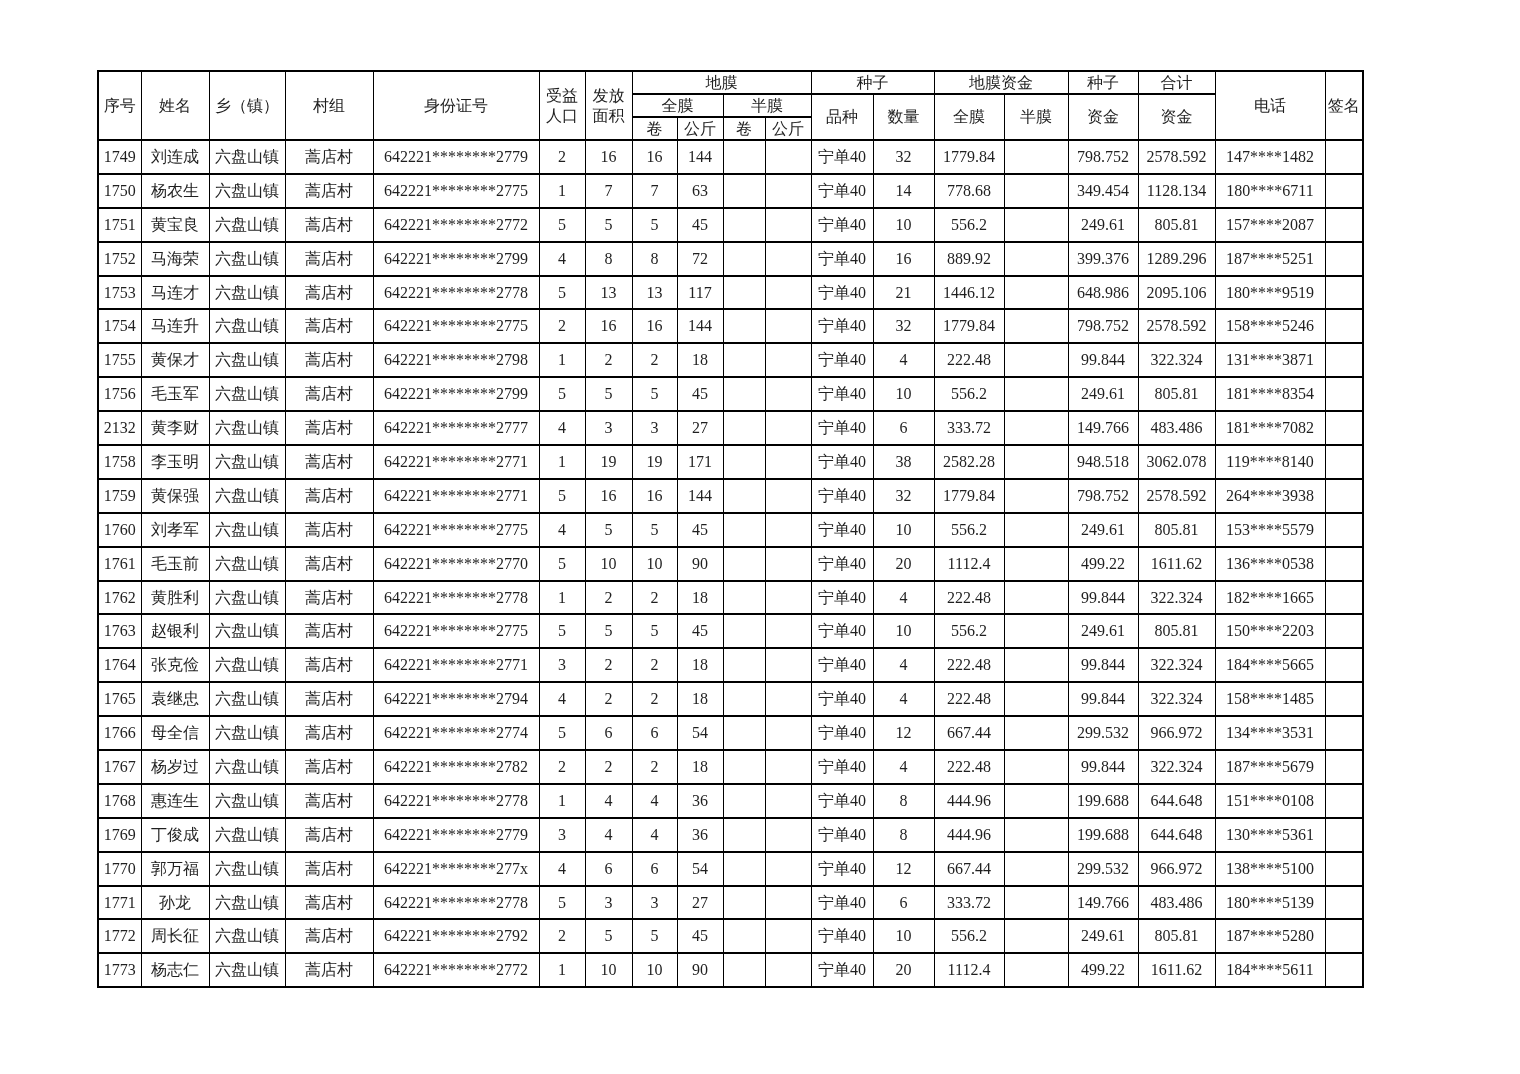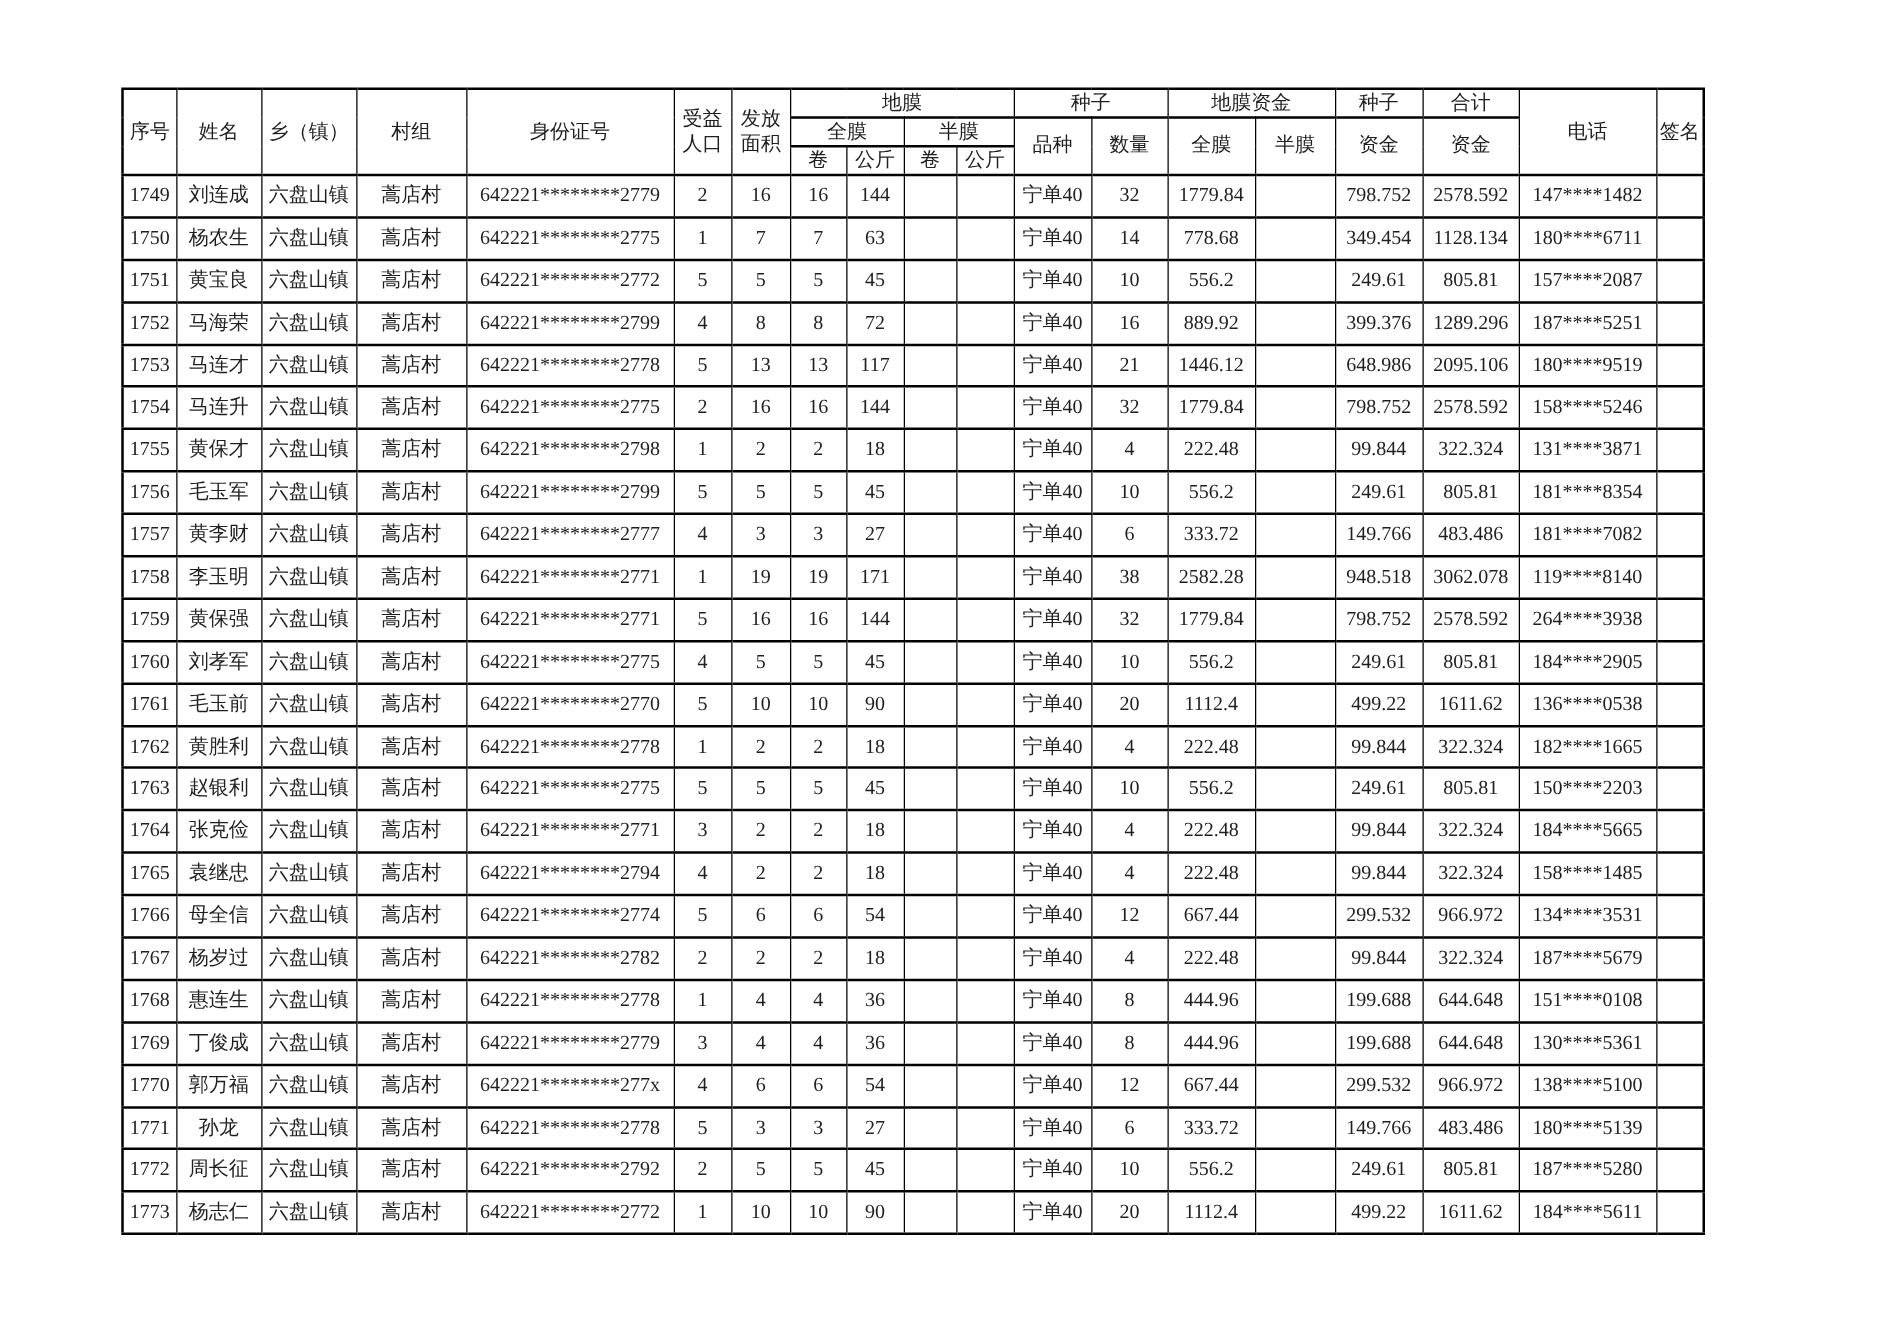--- a/index.html
+++ b/index.html
@@ -275,21 +275,21 @@
       <td>宁单40</td>
       <td>10</td>
       <td>556.2</td>
       <td></td>
       <td>249.61</td>
       <td>805.81</td>
       <td>181****8354</td>
       <td></td>
     </tr>
         <tr>
-      <td>1757</td>
+      <td>2132</td>
       <td>黄李财</td>
       <td>六盘山镇</td>
       <td>蒿店村</td>
       <td>642221********2777</td>
       <td>4</td>
       <td>3</td>
       <td>3</td>
       <td>27</td>
       <td></td>
       <td></td>
@@ -355,21 +355,21 @@
       <td>5</td>
       <td>45</td>
       <td></td>
       <td></td>
       <td>宁单40</td>
       <td>10</td>
       <td>556.2</td>
       <td></td>
       <td>249.61</td>
       <td>805.81</td>
-      <td>184****2905</td>
+      <td>153****5579</td>
       <td></td>
     </tr>
         <tr>
       <td>1761</td>
       <td>毛玉前</td>
       <td>六盘山镇</td>
       <td>蒿店村</td>
       <td>642221********2770</td>
       <td>5</td>
       <td>10</td>

